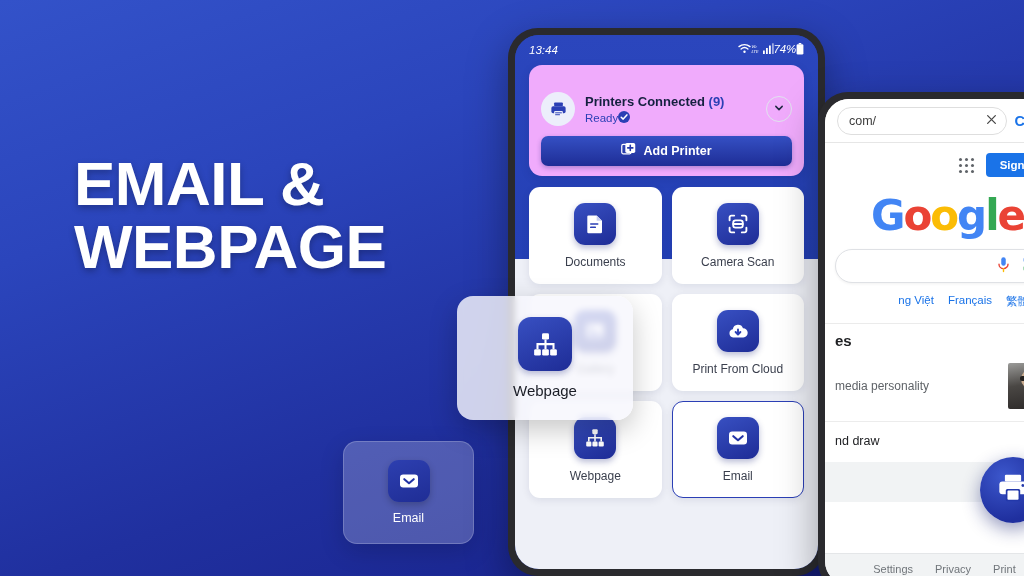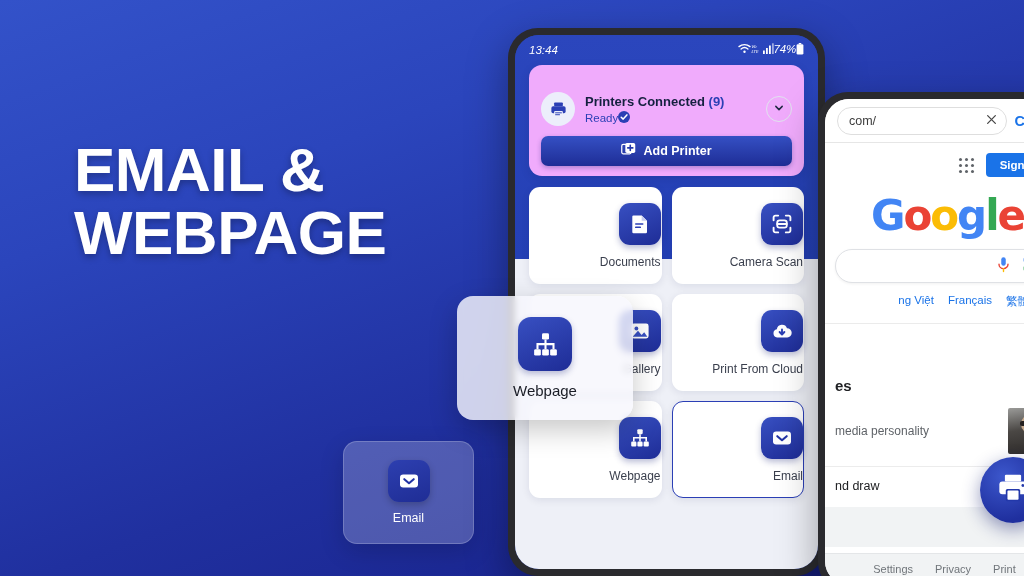--- a/index.html
+++ b/index.html
@@ -19,21 +19,21 @@
   .copy { position: absolute; left: 74px; top: 118px; width: 400px; }
   .copy-small {
     font-size: 46px; font-weight: 400; color: #ffffff;
     letter-spacing: 0.5px; line-height: 1.0;
     text-shadow: 0 2px 5px rgba(0,0,0,0.22);
   }
   .copy-big {
     font-size: 62px; font-weight: 700; color: #ffffff;
     line-height: 1.02; letter-spacing: -0.5px;
     text-shadow: 0 3px 7px rgba(0,0,0,0.28);
-    margin-top: 20px;
+    margin-top: 34px;
   }
   .copy-big .l2 { display: block; }
 
   
   .email-float {
     position: absolute; left: 343px; top: 441px;
     width: 131px; height: 103px;
     border-radius: 14px;
     background: rgba(255,255,255,0.22);
     border: 1px solid rgba(255,255,255,0.20);
@@ -126,21 +126,21 @@
   .grid {
     margin-top: 11px;
     display: grid; grid-template-columns: 1fr 1fr;
     gap: 10px;
   }
   .tile {
     background: #ffffff; border-radius: 11px;
     height: 97px;
     box-shadow: 0 2px 8px rgba(10,20,70,0.09);
     display: flex; flex-direction: column;
-    align-items: flex-end; justify-content: center;
+    align-items: center; justify-content: center;
     border: 1.5px solid transparent;
   }
   .tile.selected { border-color: #2b3fb5; }
   .tile-ico {
     width: 42px; height: 42px; border-radius: 11px;
     background: linear-gradient(155deg,#3850c2,#1e2c96);
     display: flex; align-items: center; justify-content: center;
     box-shadow: 0 3px 6px rgba(25,35,120,0.3);
   }
   .tile-lbl { margin-top: 10px; font-size: 12px; color: #3a3f4d; }
@@ -203,21 +203,21 @@
     padding: 11px 12px 0; font-size: 11.5px; color: #1a73e8;
     white-space: nowrap;
   }
   .news {
     margin-top: 14px; border-top: 1px solid #ebebeb;
   }
   .news-hdr {
     display: flex; align-items: flex-start; justify-content: space-between;
     padding: 8px 10px 0;
   }
-  .news-hdr .h { font-size: 15px; font-weight: 700; color: #202124; margin-top: 45px; }
+  .news-hdr .h { font-size: 15px; font-weight: 700; color: #202124; }
   .news-item {
     display: flex; gap: 9px; align-items: center;
     padding: 14px 10px 12px; border-bottom: 1px solid #ececec;
   }
   .news-item .t { flex: 1; font-size: 12px; color: #5f6368; }
   .news-thumb {
     width: 46px; height: 46px; flex: 0 0 46px;
     background: linear-gradient(170deg,#9b9b99,#4a4744 45%,#2a2726);
     border-radius: 2px; position: relative; overflow: hidden;
   }

